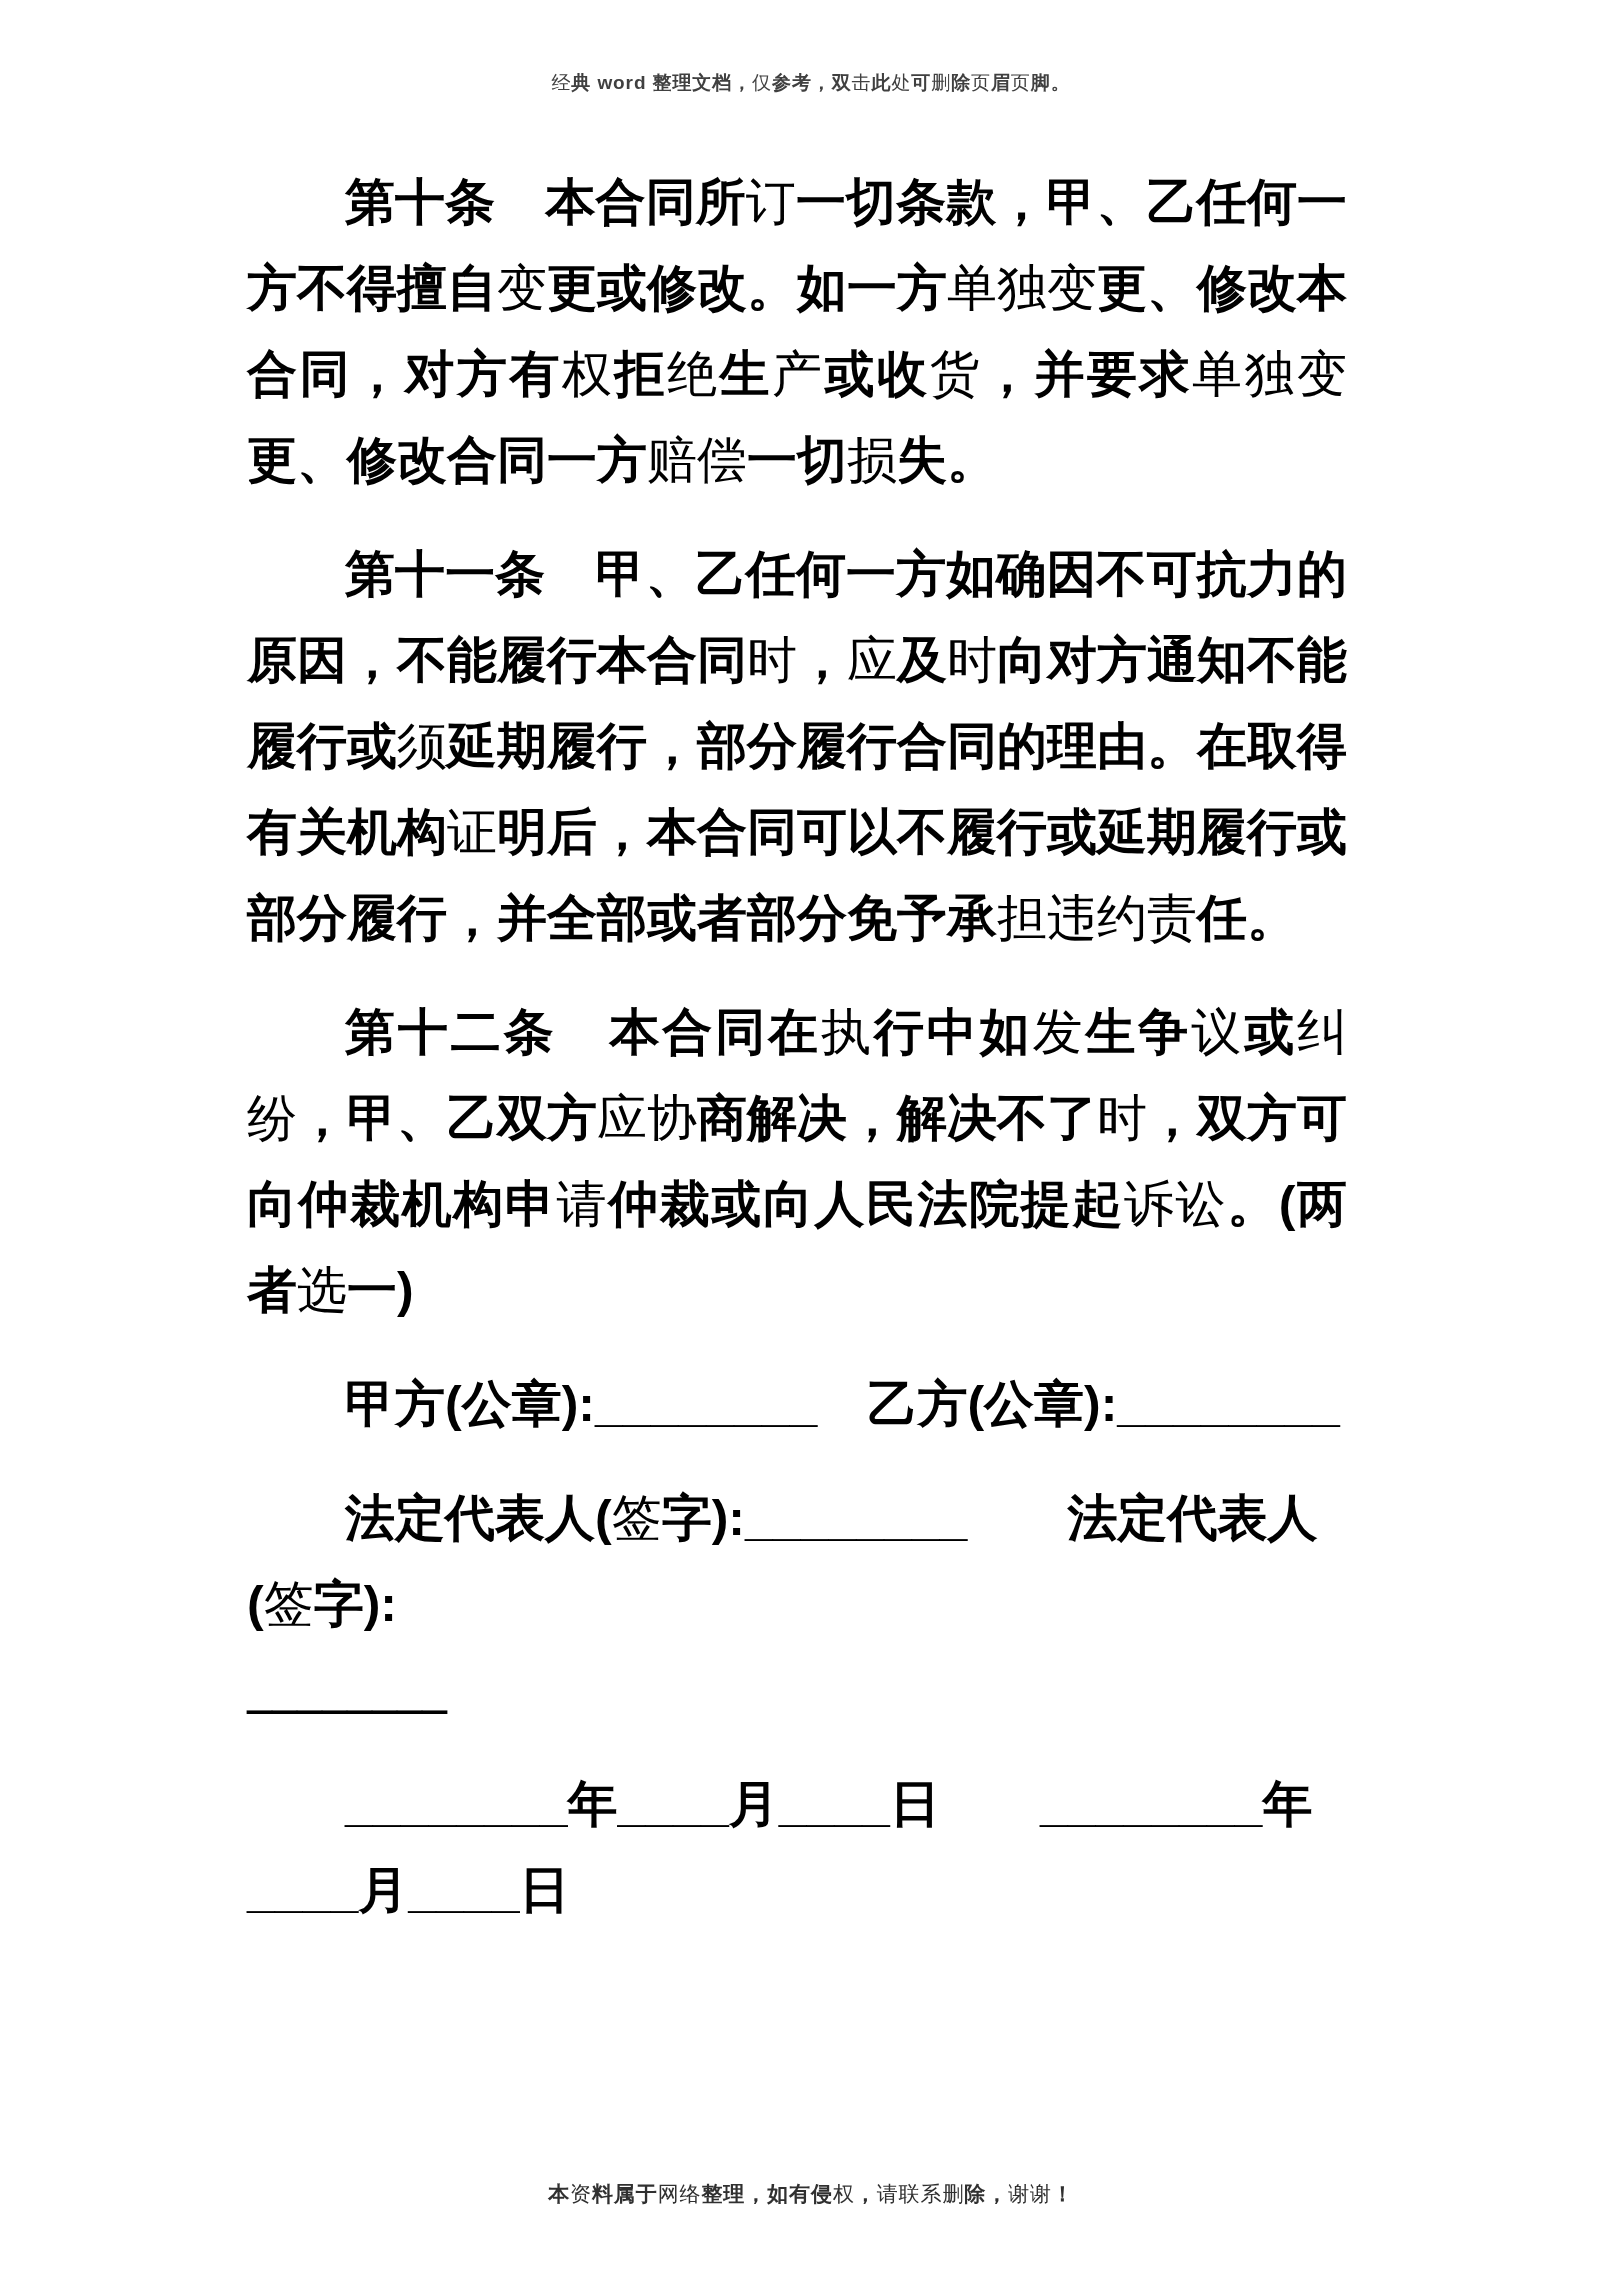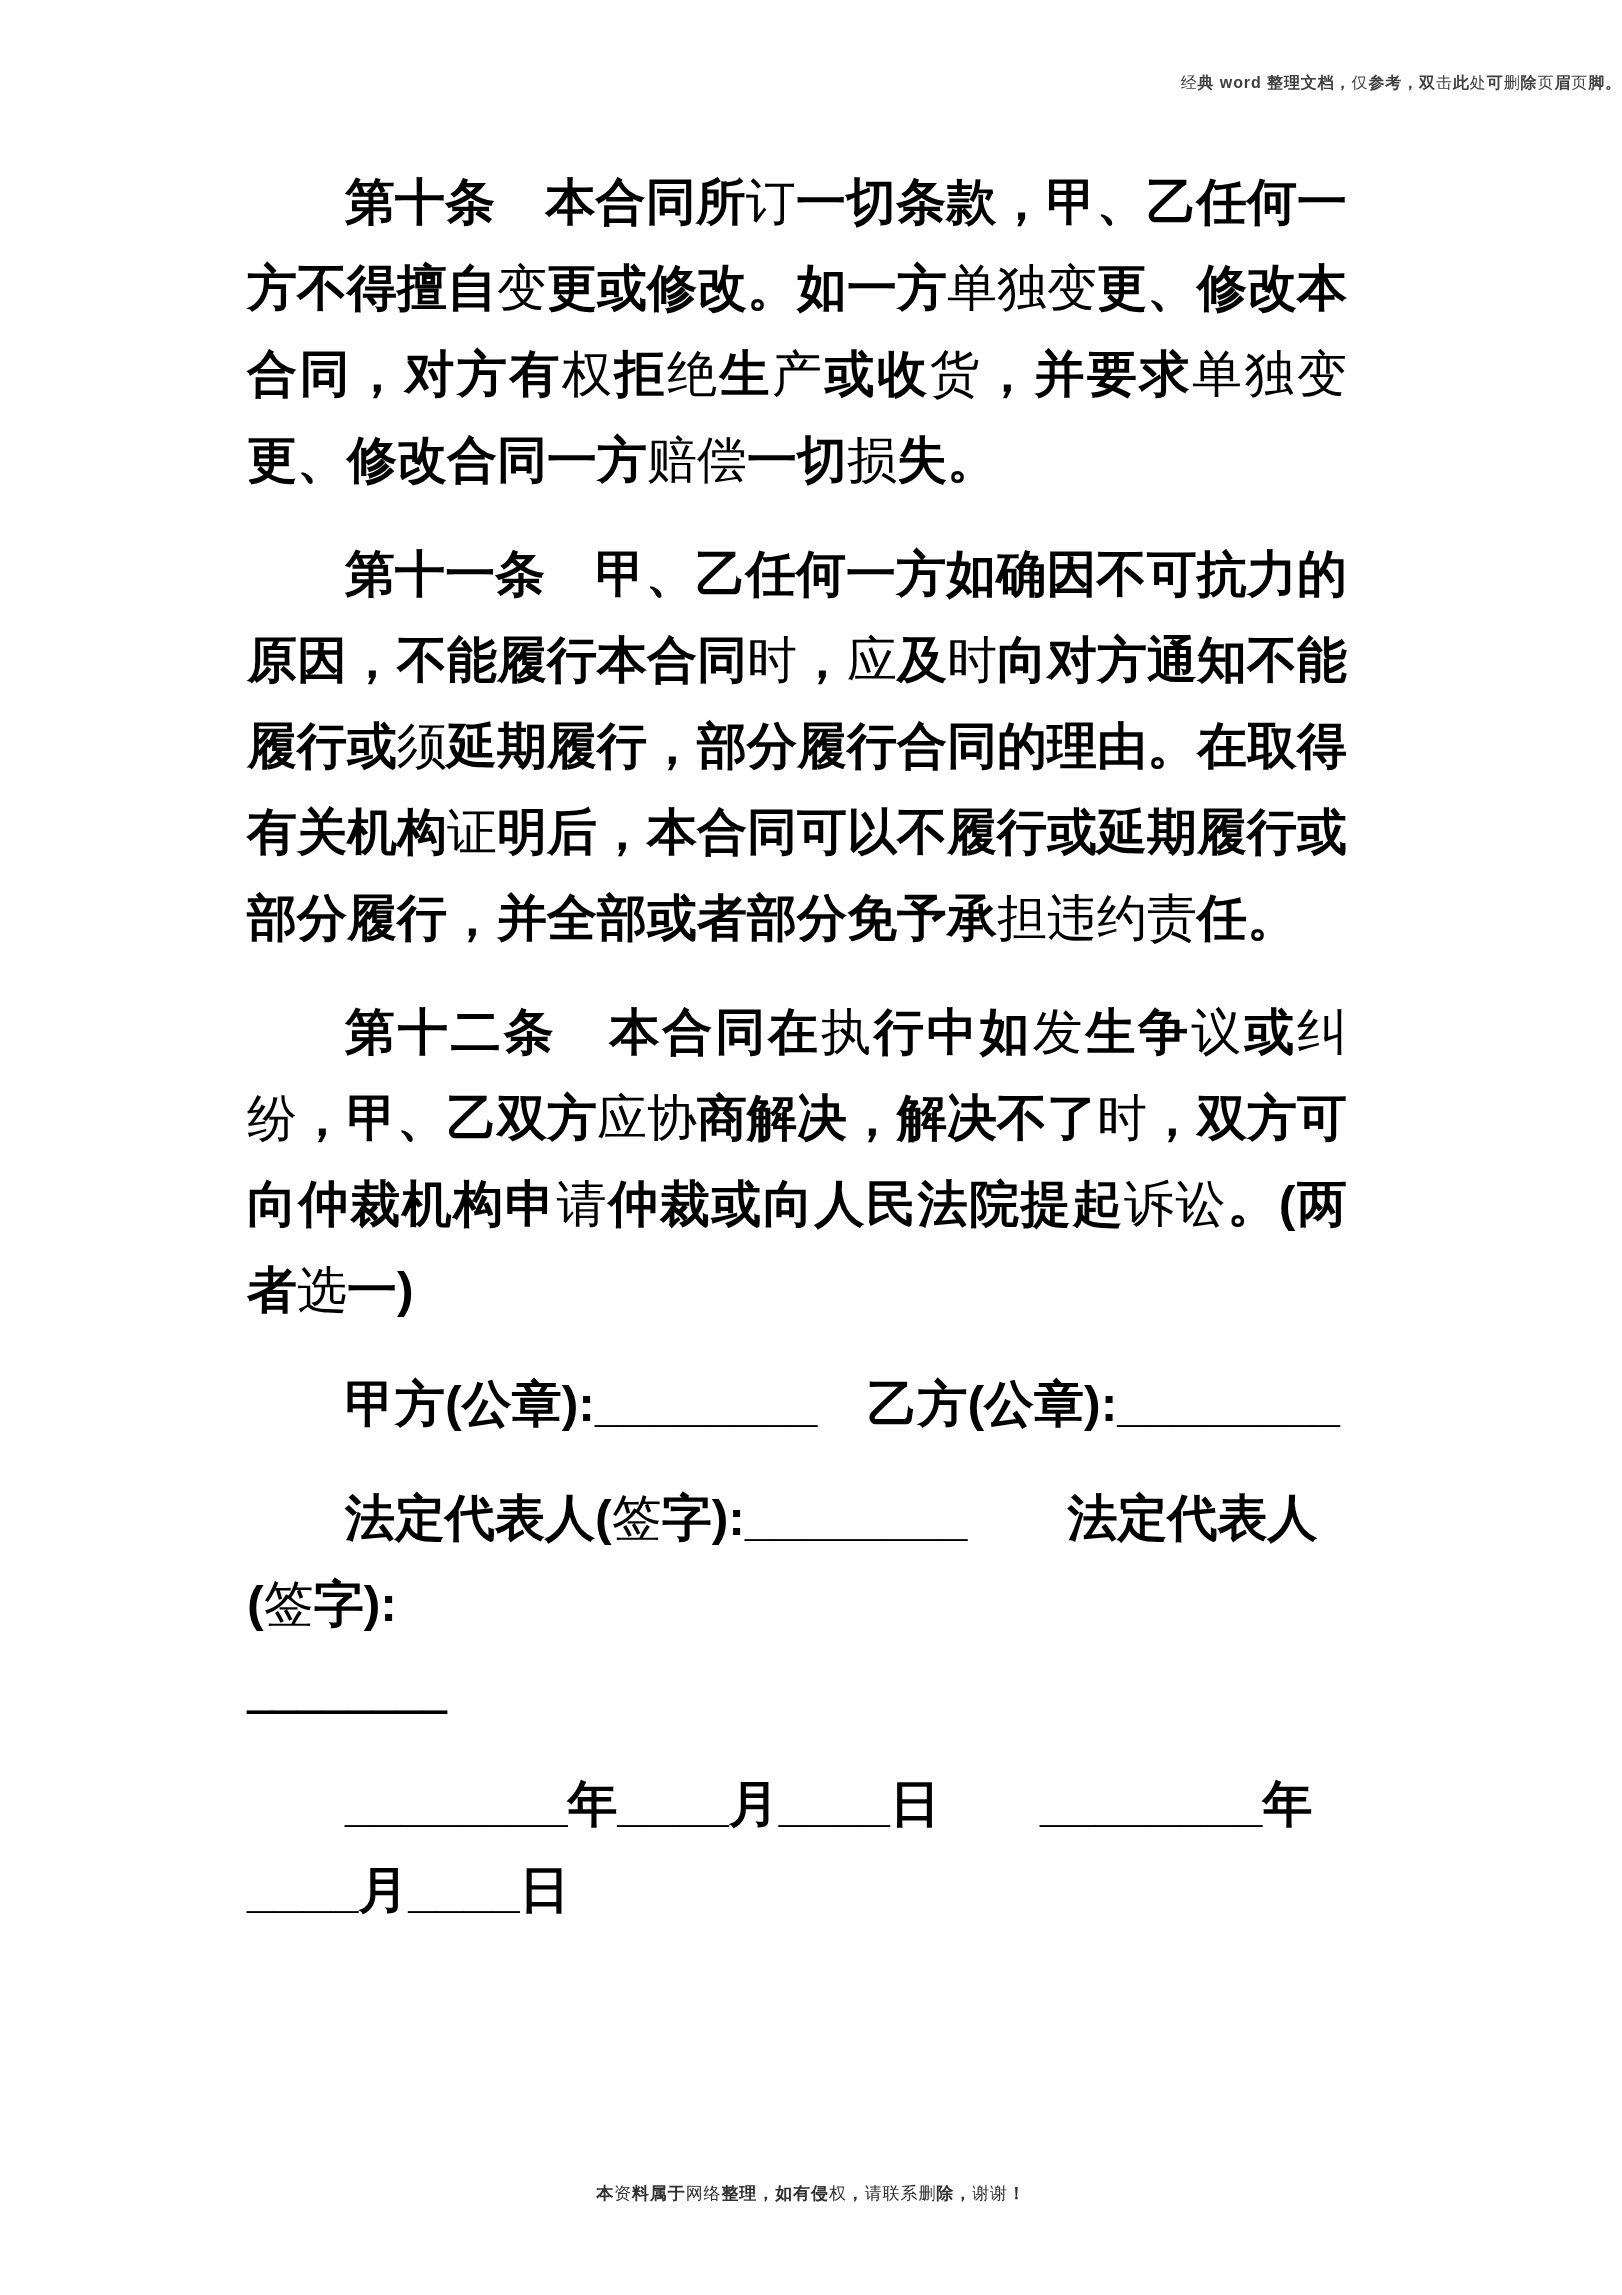--- a/index.html
+++ b/index.html
@@ -13,22 +13,22 @@
     height: 2295px;
     background: #ffffff;
     overflow: hidden;
     font-family: "Liberation Sans", sans-serif;
   }
   .header-note {
     position: absolute;
     top: 72px;
     left: 0;
     width: 100%;
-    text-align: right;
-    font-size: 16px;
+    text-align: center;
+    font-size: 19px;
     line-height: 21px;
     font-weight: bold;
     color: #404040;
     letter-spacing: 0.9px;
   }
   .content {
     position: absolute;
     top: 159px;
     left: 247px;
     width: 1100px;
@@ -56,21 +56,21 @@
   
   .lt {
     font-weight: normal;
   }
   .footer-note {
     position: absolute;
     top: 2183px;
     left: 0;
     width: 100%;
     text-align: center;
-    font-size: 17px;
+    font-size: 21px;
     line-height: 21px;
     font-weight: bold;
     color: #303030;
     letter-spacing: 0.9px;
   }
 </style>
 </head>
 <body>
 
 <div class="page">

